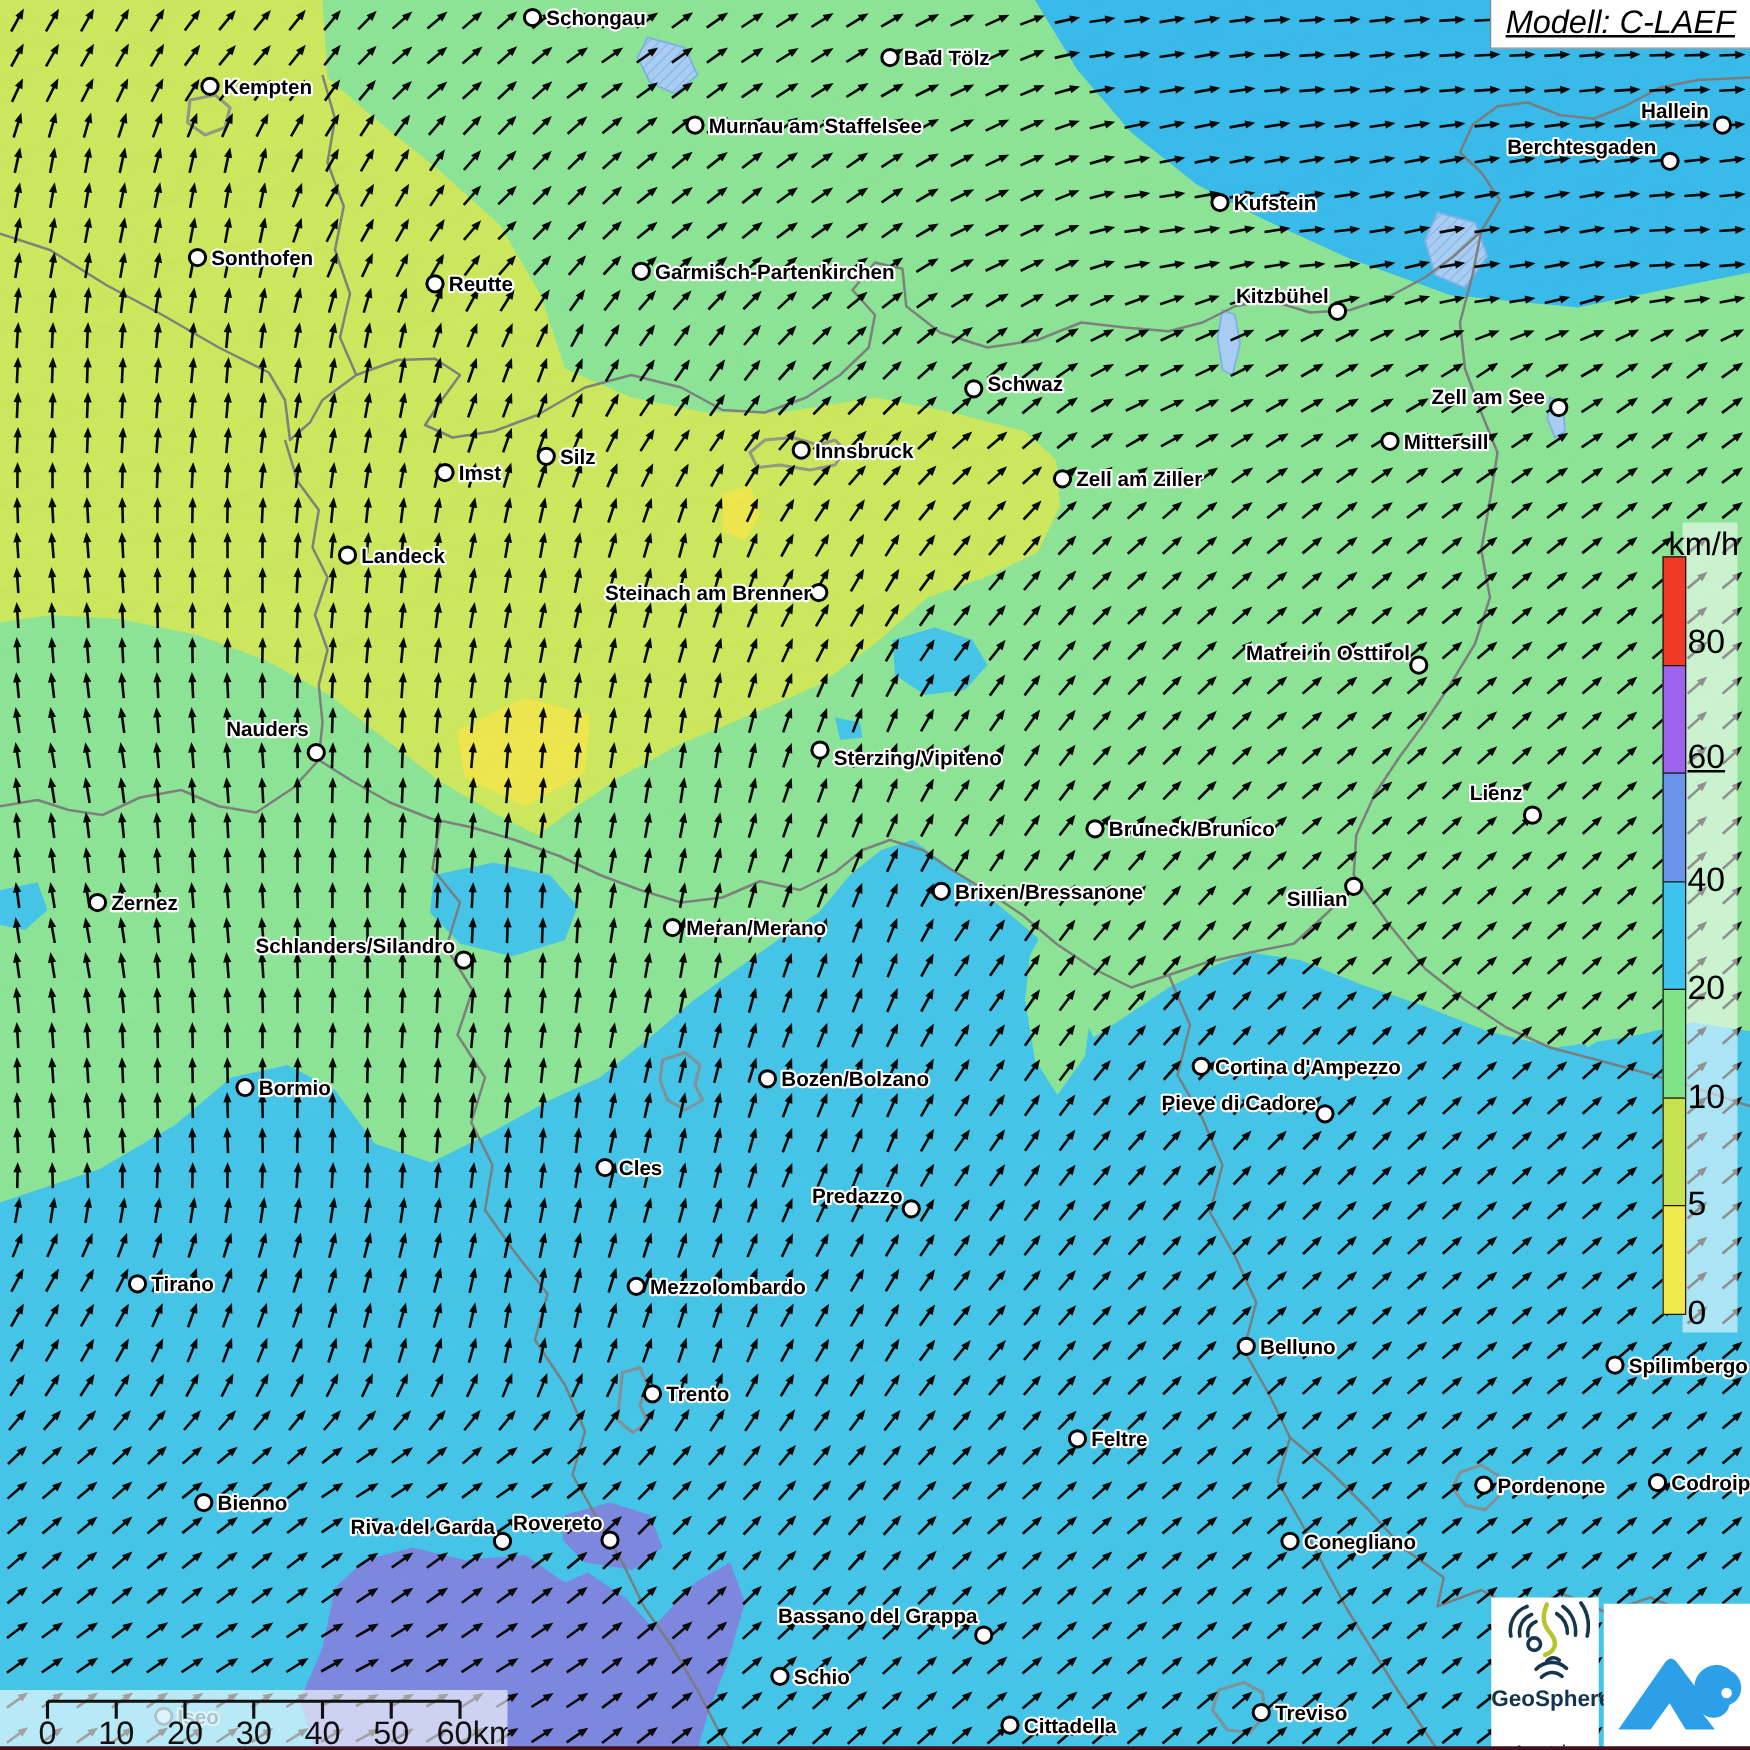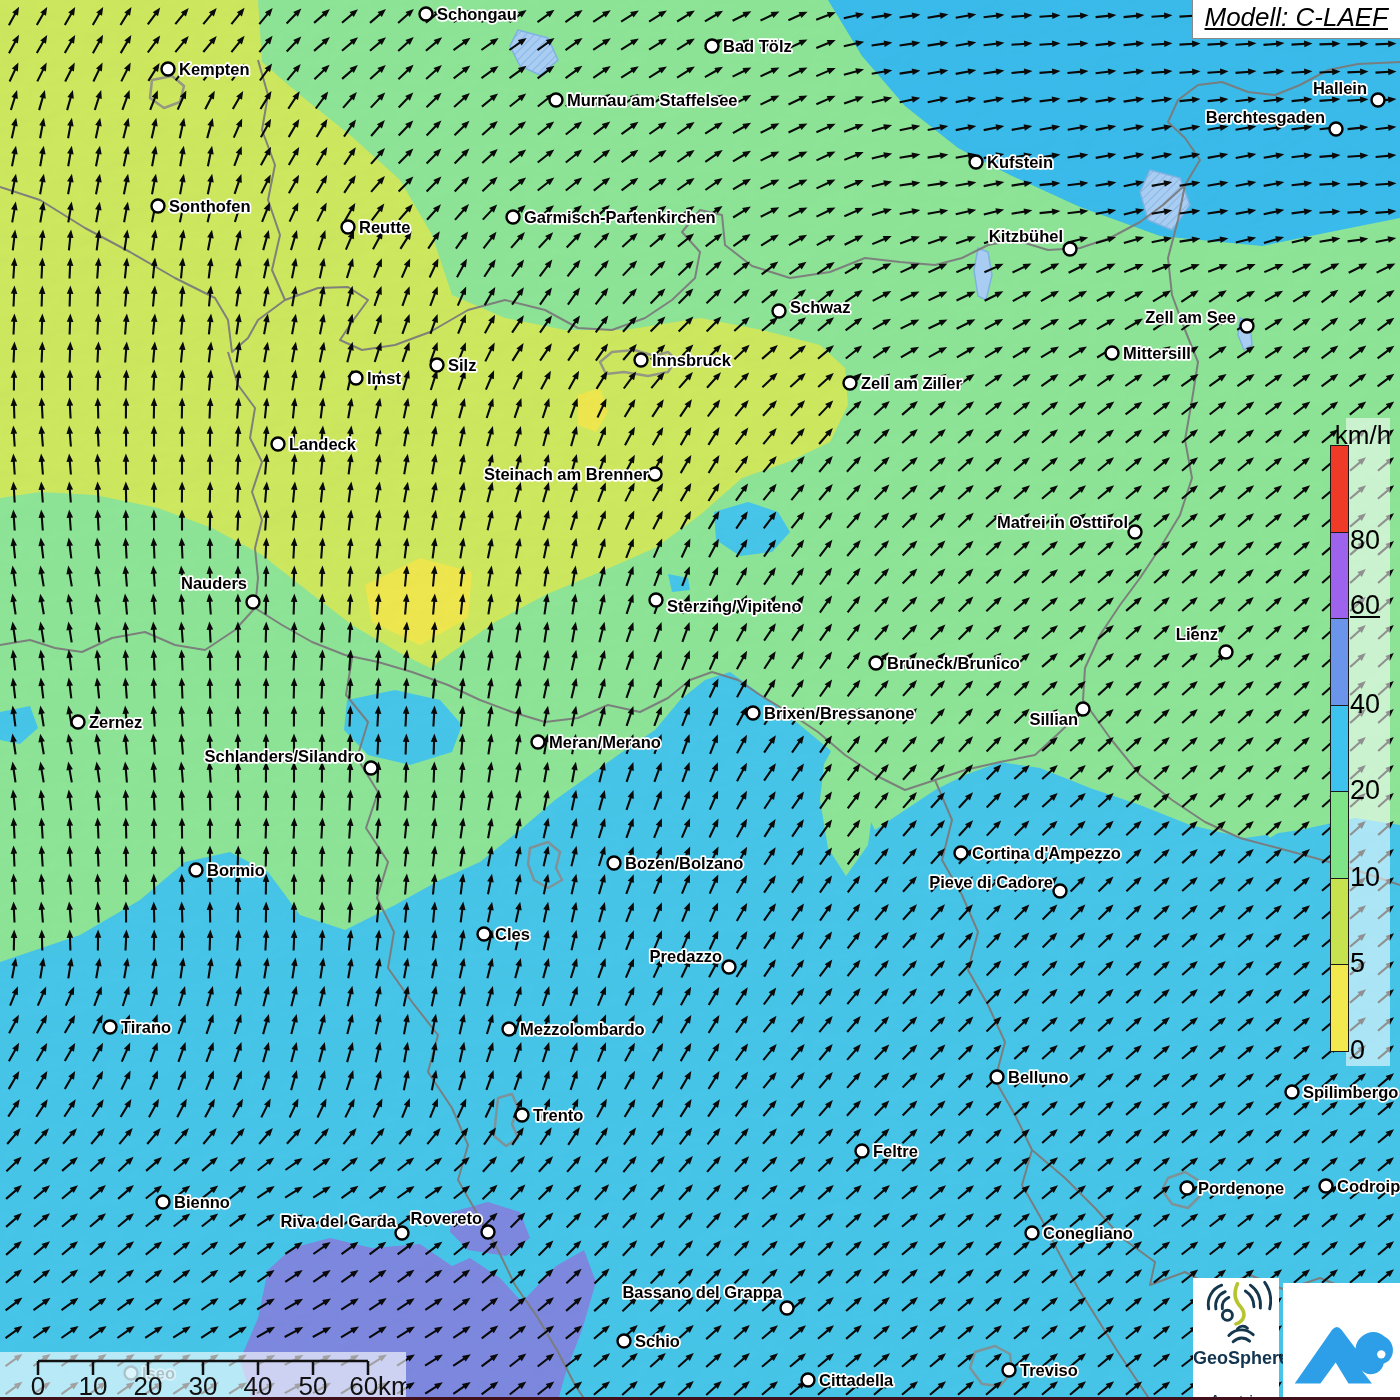--- a/index.html
+++ b/index.html
@@ -315,21 +315,21 @@
   <div class="overlay" id="legend">
     <div class="strip"></div>
     <div class="kmh">km/h</div>
   <div class="box" style="top: 27px; height: 87.5px; background: rgb(238, 58, 38);"></div>
       <div class="box" style="top: 113.5px; height: 87.5px; background: rgb(157, 99, 236);"></div>
       <div class="box" style="top: 200px; height: 87.5px; background: rgb(106, 149, 234);"></div>
       <div class="box" style="top: 286.5px; height: 87.5px; background: rgb(62, 195, 238);"></div>
       <div class="box" style="top: 373px; height: 87.5px; background: rgb(126, 228, 135);"></div>
       <div class="box" style="top: 459.5px; height: 87.5px; background: rgb(198, 227, 79);"></div>
       <div class="box" style="top: 546px; height: 87.5px; background: rgb(242, 233, 78);"></div>
-      <div class="num" style="top: 107px;">80</div>
+      <div class="num" style="top: 80px;">80</div>
       <div class="num" style="top: 172px; text-decoration: underline;">60</div>
       <div class="num" style="top: 270.5px;">40</div>
       <div class="num" style="top: 357px;">20</div>
       <div class="num" style="top: 443.5px;">10</div>
       <div class="num" style="top: 530px;">5</div>
       <div class="num" style="top: 616.5px;">0</div>
     </div>
 
   <div class="overlay" id="scalebar">
       <svg width="406" height="48" viewBox="0 0 406 48">

